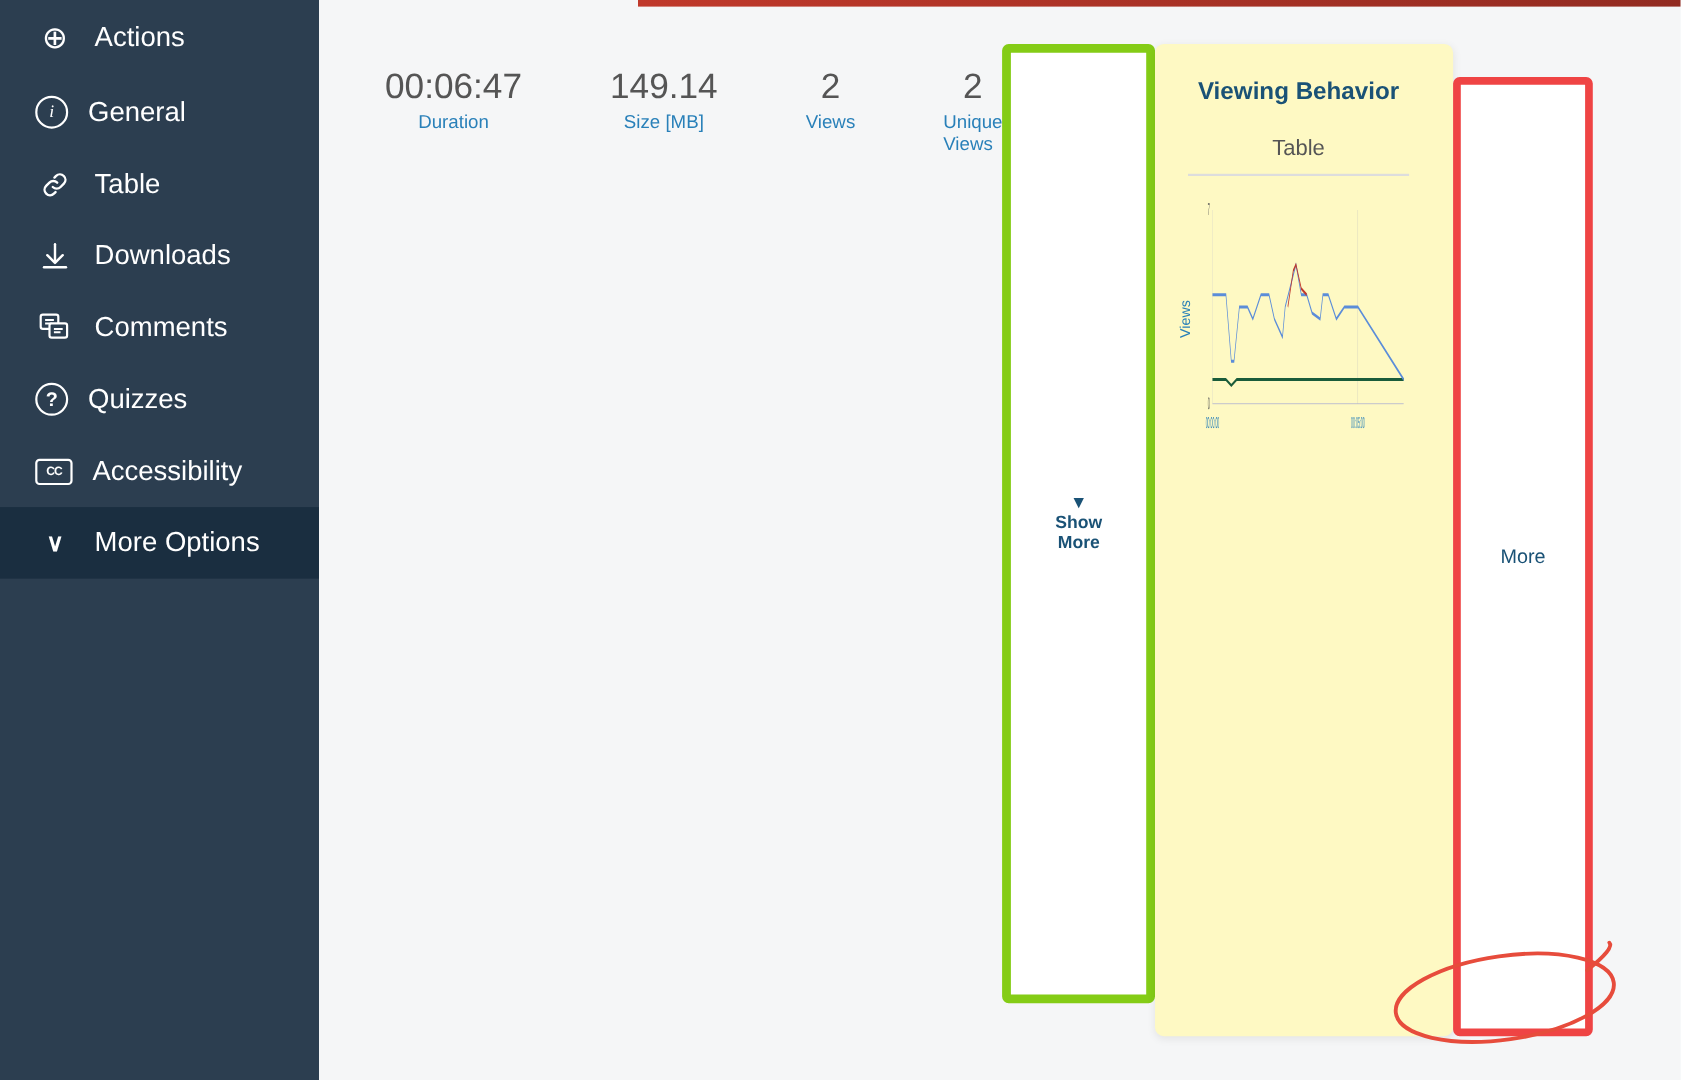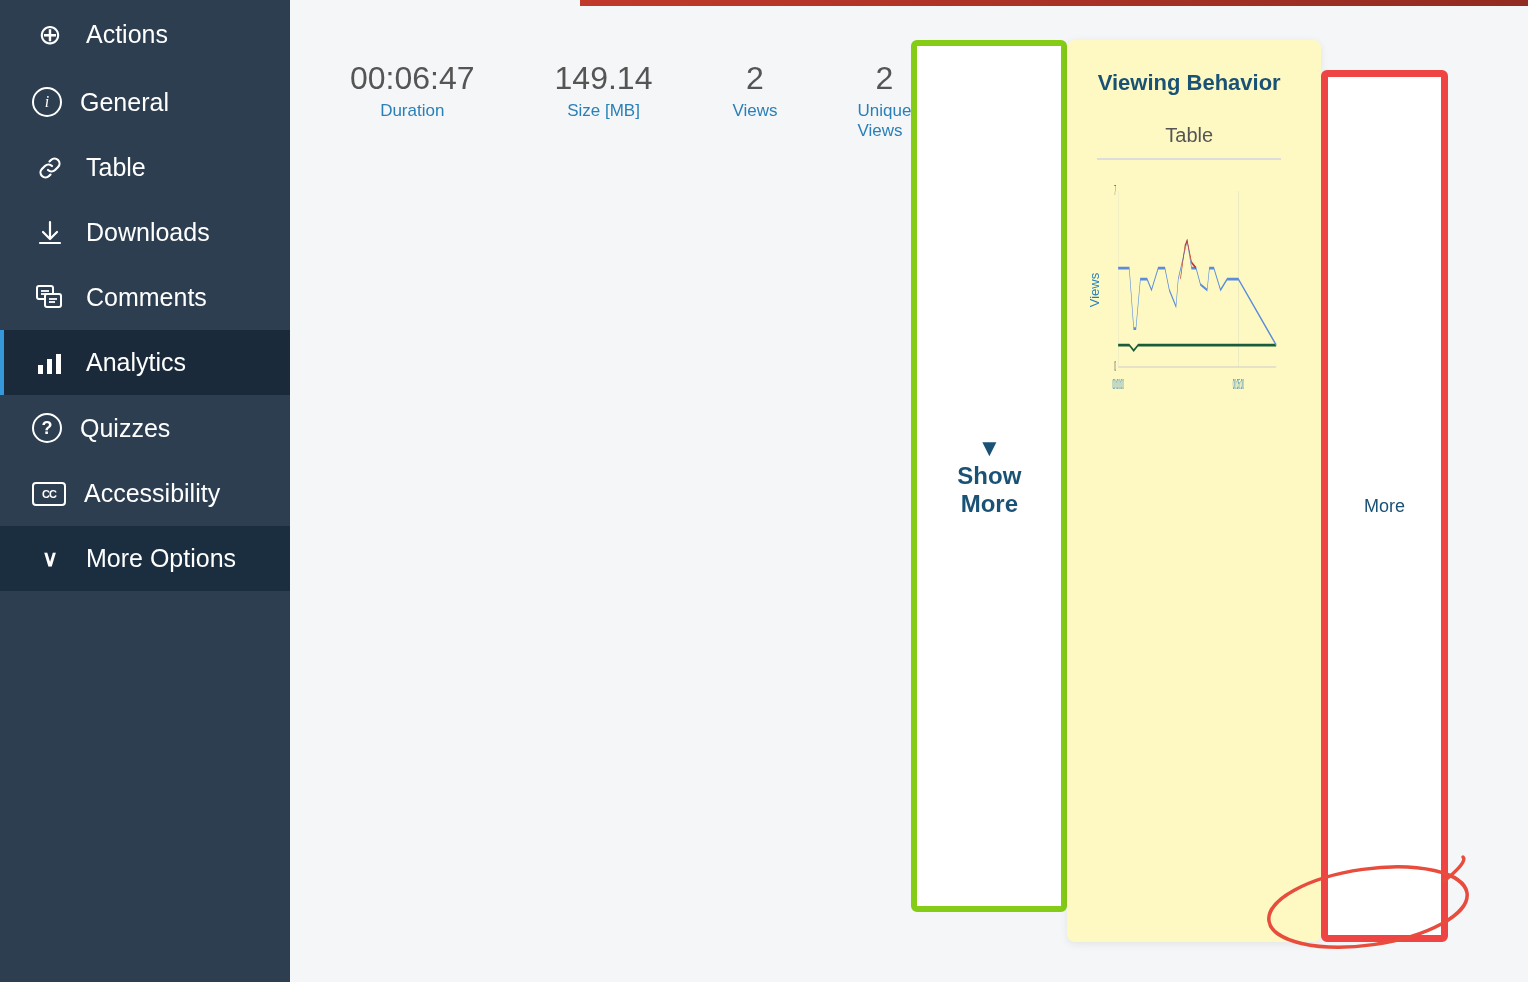--- a/index.html
+++ b/index.html
@@ -84,24 +84,24 @@
       margin-top: 4px;
     }
 
     
     .show-more-container {
       display: flex;
       justify-content: center;
       margin-bottom: 30px;
     }
     .show-more-btn {
-      border: 6px solid #84cc16;
+      border: 8px solid #84cc16;
       background: #fff;
       color: #1a5276;
-      font-size: 24px;
+      font-size: 16px;
       font-weight: 600;
       padding: 12px 40px;
       border-radius: 6px;
       cursor: pointer;
       display: flex;
       align-items: center;
       gap: 10px;
     }
 
     
@@ -232,30 +232,20 @@
         <rect x="2" y="2" width="16" height="13" rx="2" stroke="white" stroke-width="2" fill="none"></rect>
         <line x1="6" y1="7" x2="14" y2="7" stroke="white" stroke-width="1.8"></line>
         <line x1="6" y1="10" x2="12" y2="10" stroke="white" stroke-width="1.8"></line>
         <rect x="10" y="10" width="16" height="13" rx="2" stroke="white" stroke-width="2" fill="#2c3e50"></rect>
         <line x1="14" y1="15" x2="22" y2="15" stroke="white" stroke-width="1.8"></line>
         <line x1="14" y1="18" x2="20" y2="18" stroke="white" stroke-width="1.8"></line>
       </svg>
     </span>
     <span class="label">Comments</span>
   </div>
-  <div class="sidebar-item active">
-    <span class="icon">
-      <svg width="28" height="24" viewBox="0 0 28 24" fill="none">
-        <rect x="2" y="14" width="5" height="9" fill="white"></rect>
-        <rect x="11" y="8" width="5" height="15" fill="white"></rect>
-        <rect x="20" y="3" width="5" height="20" fill="white"></rect>
-      </svg>
-    </span>
-    <span class="label">Analytics</span>
-  </div>
   <div class="sidebar-item">
     <span class="icon" style="border:2px solid #fff;border-radius:50%;width:30px;height:30px;display:flex;align-items:center;justify-content:center;font-size:18px;font-weight:600;">?</span>
     <span class="label">Quizzes</span>
   </div>
   <div class="sidebar-item">
     <span class="icon" style="border:2px solid #ffffff;border-radius:4px;width:34px;height:24px;display:flex;align-items:center;justify-content:center;font-size:11px;font-weight:700;letter-spacing:-1px;">CC</span>
     <span class="label">Accessibility</span>
   </div>
   <div class="sidebar-item" style="background:#1a2e40;">
     <span class="icon" style="font-size:22px;font-weight:700;">∨</span>

